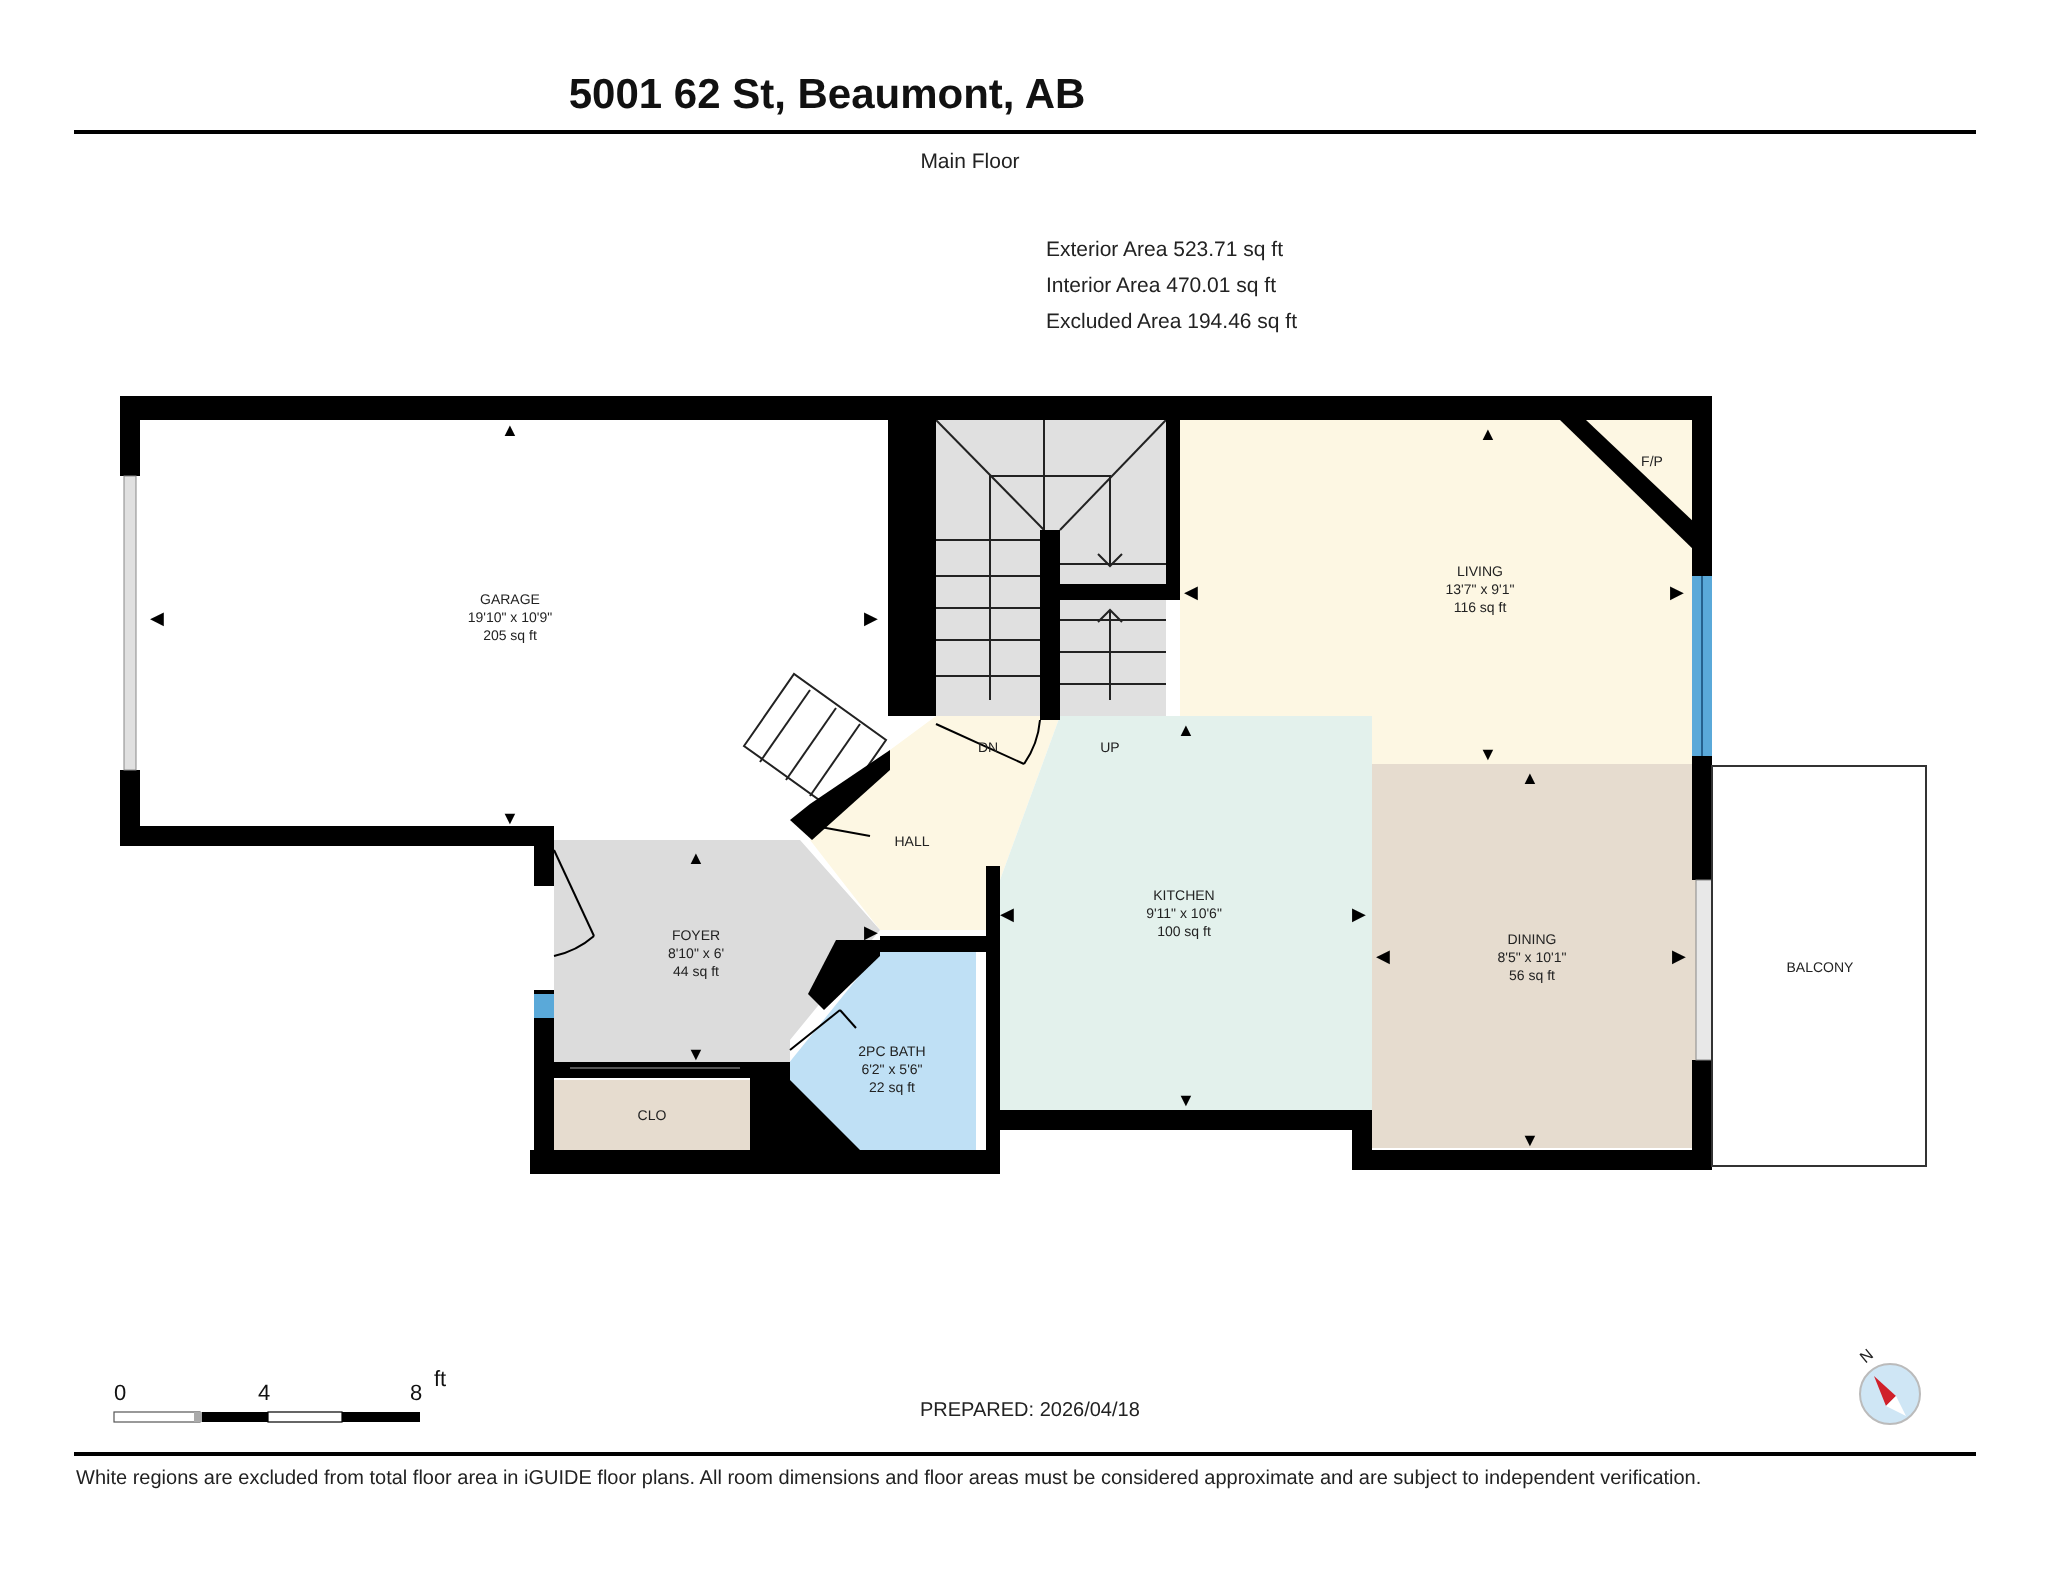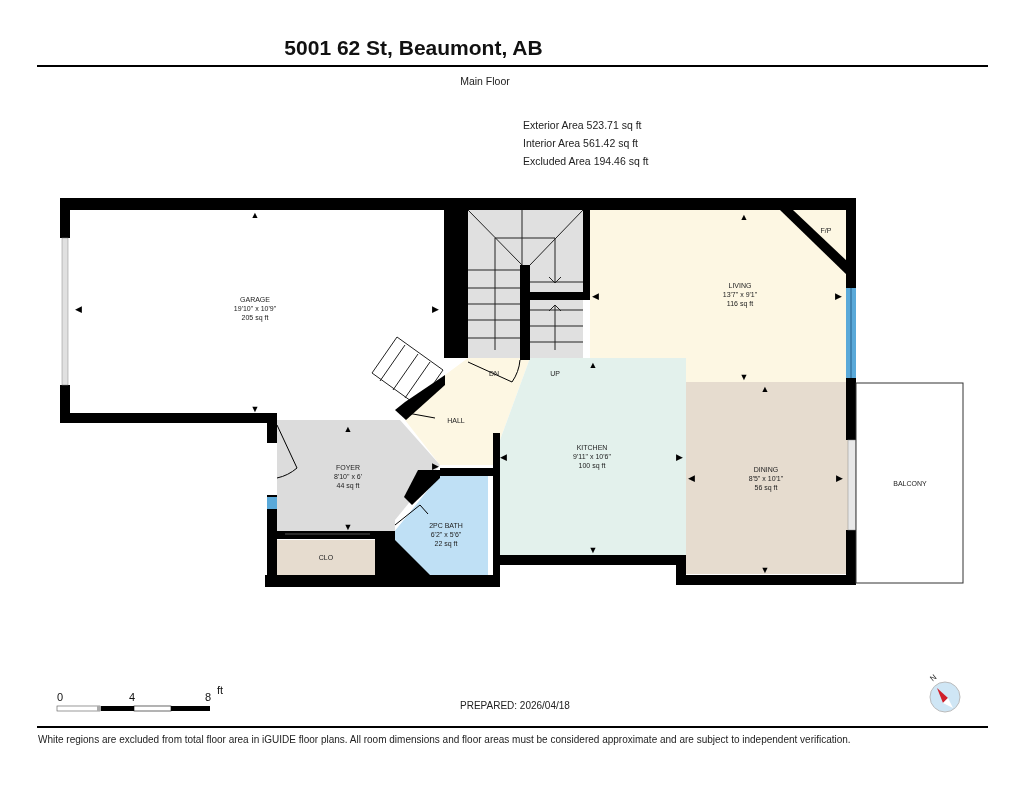--- a/index.html
+++ b/index.html
@@ -19,21 +19,21 @@
 </head>
 <body>
 
 <div class="title">5001 62 St, Beaumont, AB</div>
 <div class="rule-top"></div>
 
 <div class="areas">
   <div class="lbl">Main Floor</div>
   <div class="vals">
     <div>Exterior Area 523.71 sq ft</div>
-    <div>Interior Area 561.42 sq ft</div>
+    <div>Interior Area 470.01 sq ft</div>
     <div>Excluded Area 194.46 sq ft</div>
   </div>
 </div>
 
 <svg class="plan" width="1024" height="791" viewBox="0 0 1024 791">
 
   <rect x="70" y="208" width="374" height="206" fill="#ffffff"></rect>
   <polygon points="590,210 780,210 848,270 848,382 590,382 590,358" fill="#fdf7e3"></polygon>
   <polygon points="785,210 848,210 848,268" fill="#fdf7e3"></polygon>
   <polygon points="468,358 530,358 500,440 497,465 440,465 405,420 445,375" fill="#fdf7e3"></polygon>

